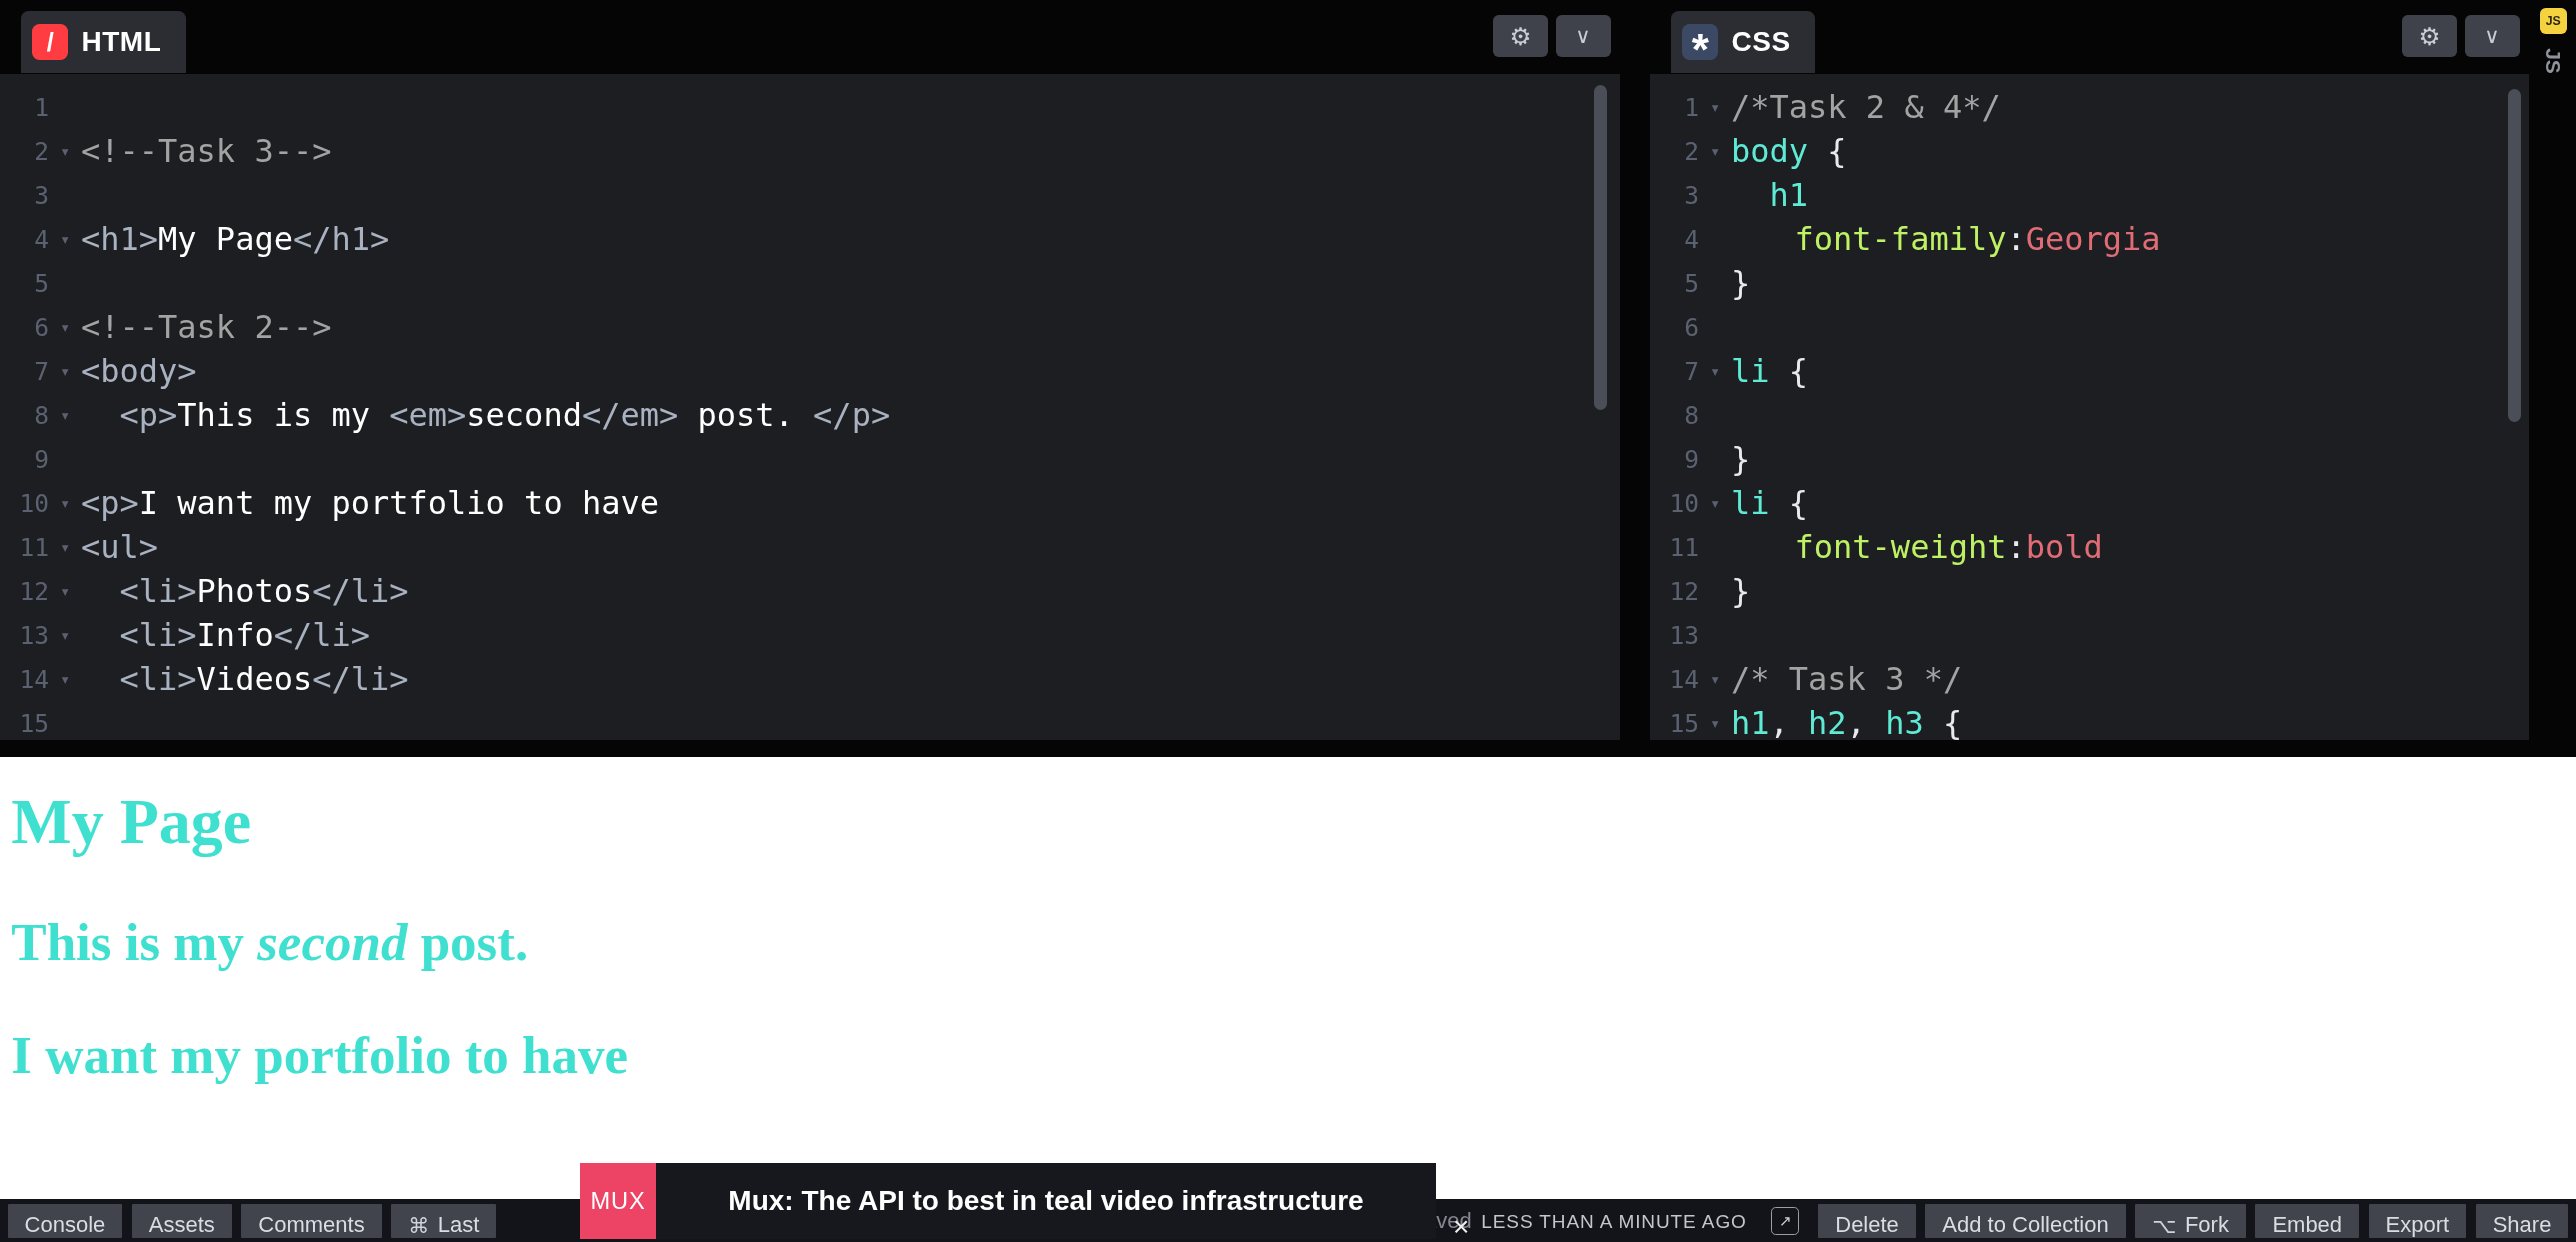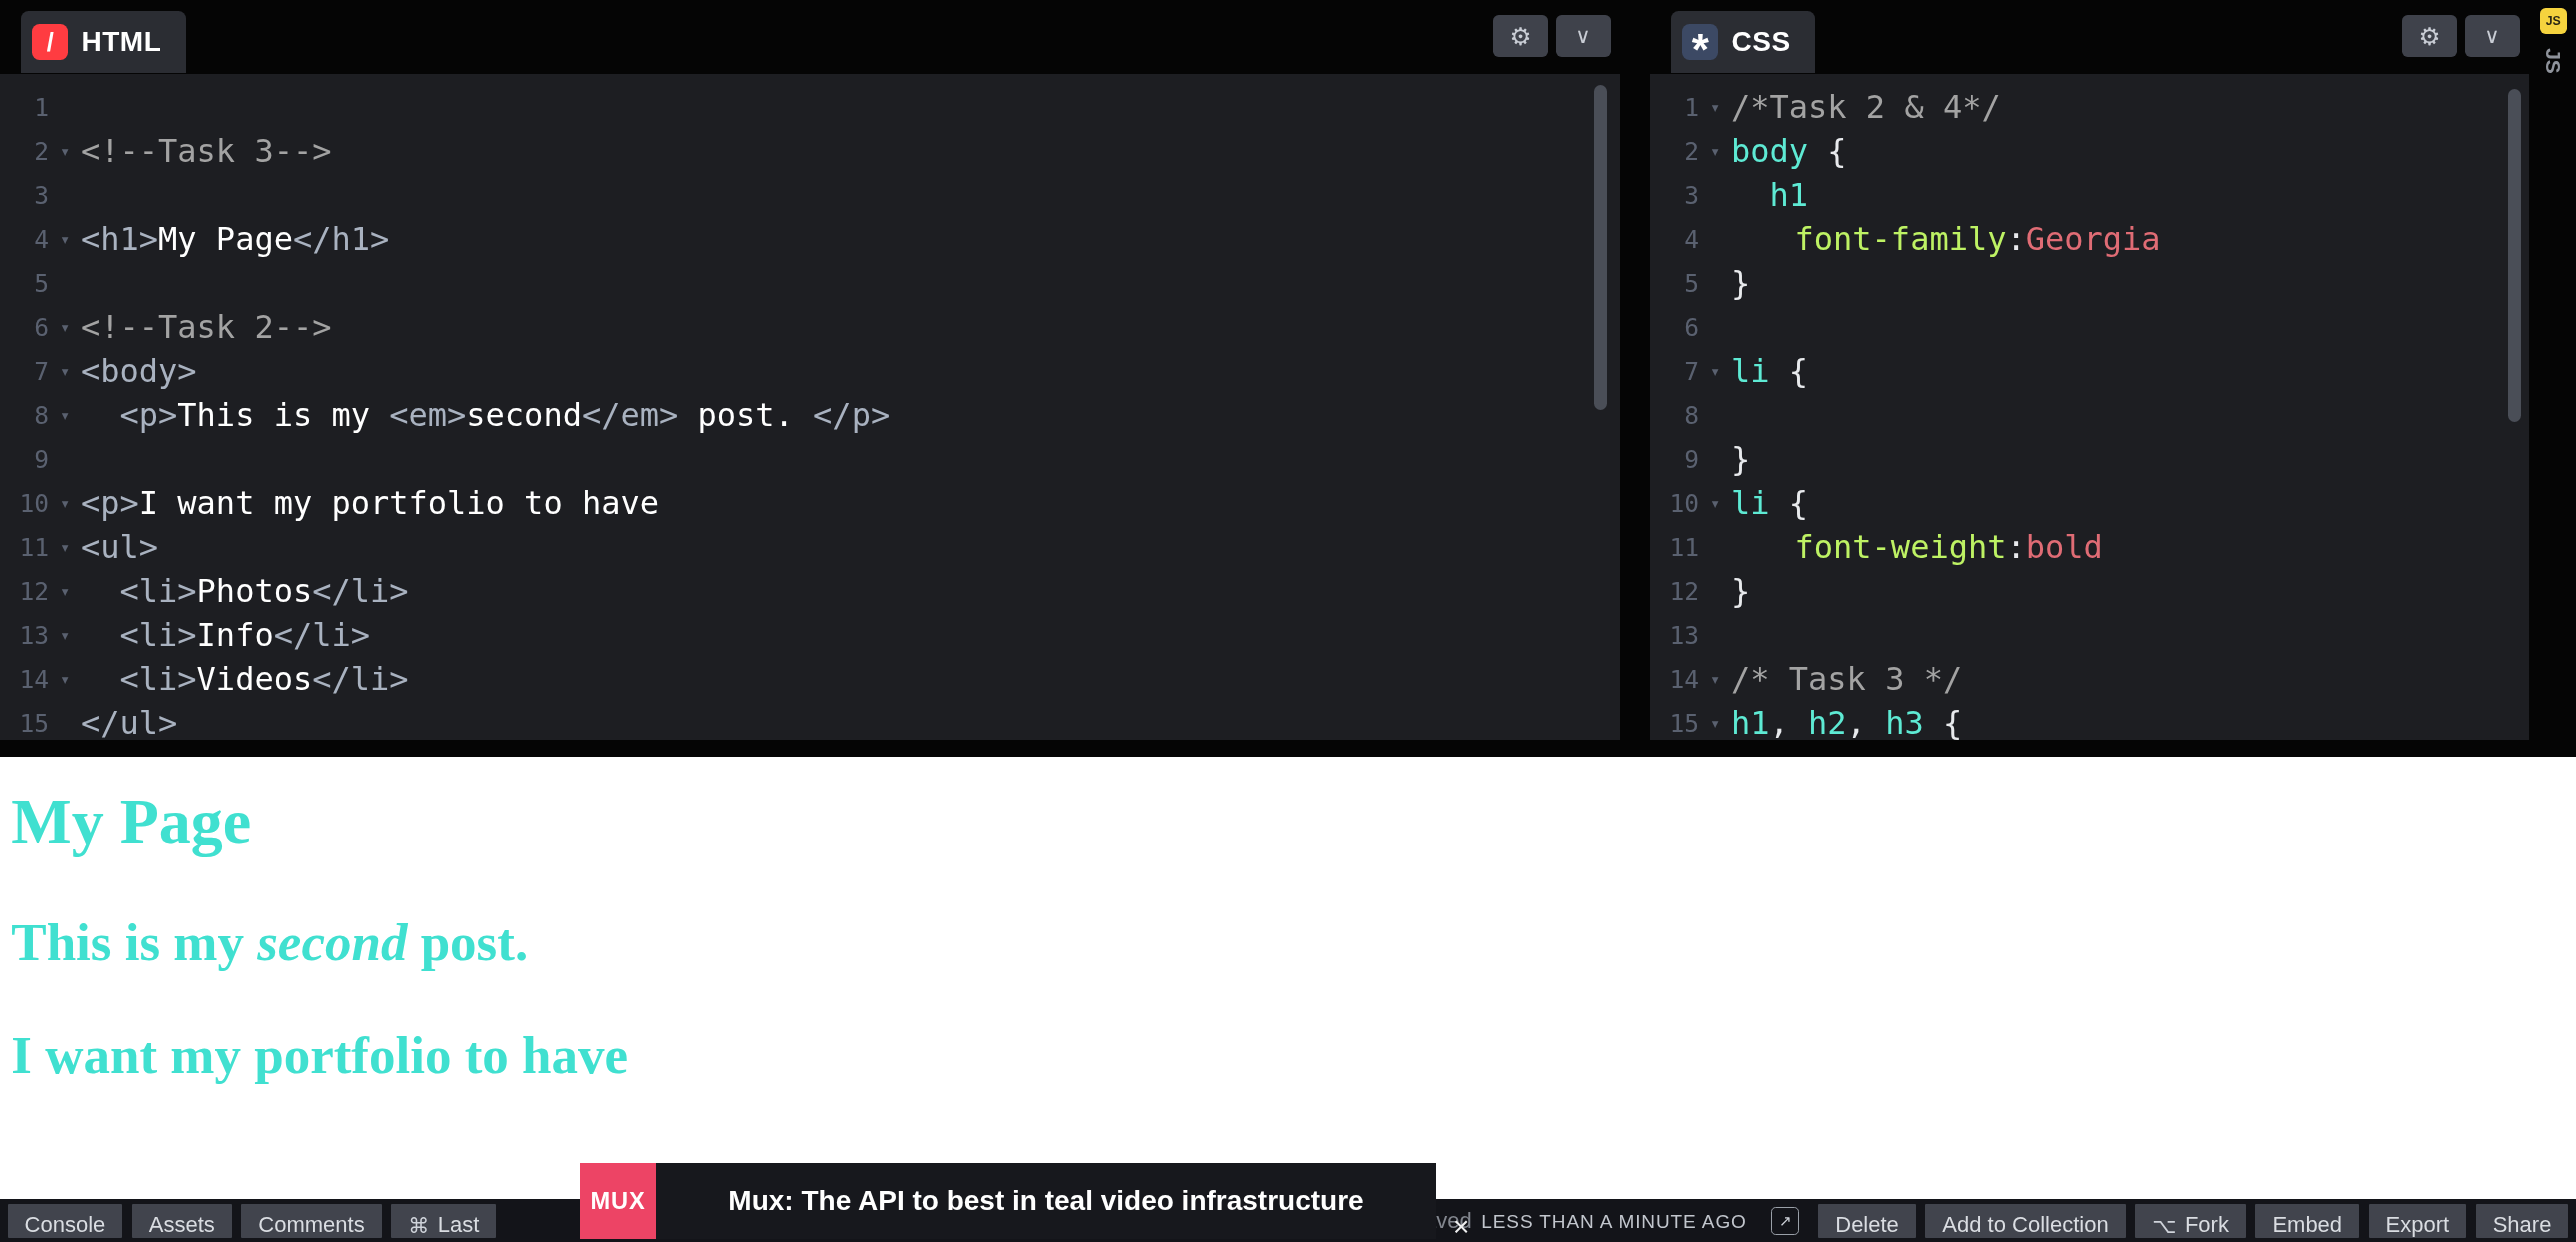--- a/index.html
+++ b/index.html
@@ -57,21 +57,21 @@
   .fbtn .fbtn-ic{font-size:21px;color:#cfd3da;}
   .saved{display:flex;align-items:baseline;gap:9.5px;margin-right:15px;white-space:nowrap;}
   .saved-label{color:#82868e;font-size:22px;}
   .saved-value{color:#c2c6cd;font-size:19px;letter-spacing:0.9px;}
   .ext-icon{width:28px;height:28px;border:1.9px solid #9aa0a8;border-radius:4.7px;color:#cfd3da;background:transparent;
             display:flex;align-items:center;justify-content:center;font-size:15px;margin-right:9.5px;cursor:pointer;}
 
   
   .ad{position:absolute;left:580px;top:1163px;width:856px;height:76px;background:#17181d;display:flex;
       align-items:center;z-index:5;cursor:pointer;}
-  .ad-logo{width:76px;height:76px;background:#ed4465;color:#fff;font-weight:bold;font-size:23.6px;
+  .ad-logo{width:76px;height:76px;background:#ed4465;color:#fff;font-weight:normal;font-size:23.6px;
            display:flex;align-items:center;justify-content:center;letter-spacing:0.9px;flex:0 0 auto;}
   .ad-text{flex:1;text-align:center;color:#fff;font-weight:bold;font-size:28px;}
   .ad-close{position:absolute;left:1447px;top:1212px;color:#f0f0f0;font-size:28px;z-index:6;background:transparent;
             border:none;cursor:pointer;line-height:1;}
 </style>
 </head>
 <body>
 
 <div class="stage">
 
@@ -98,21 +98,21 @@
           <div class="line"><span class="ln">5</span><span class="fold"></span><span class="src"></span></div>
           <div class="line"><span class="ln">6</span><span class="fold">▾</span><span class="src"><span class="c-comment">&lt;!--Task 2--&gt;</span></span></div>
           <div class="line"><span class="ln">7</span><span class="fold">▾</span><span class="src"><span class="c-tag">&lt;body&gt;</span></span></div>
           <div class="line"><span class="ln">8</span><span class="fold">▾</span><span class="src"><span class="c-plain">  </span><span class="c-tag">&lt;p&gt;</span><span class="c-plain">This is my </span><span class="c-tag">&lt;em&gt;</span><span class="c-plain">second</span><span class="c-tag">&lt;/em&gt;</span><span class="c-plain"> post. </span><span class="c-tag">&lt;/p&gt;</span></span></div>
           <div class="line"><span class="ln">9</span><span class="fold"></span><span class="src"></span></div>
           <div class="line"><span class="ln">10</span><span class="fold">▾</span><span class="src"><span class="c-tag">&lt;p&gt;</span><span class="c-plain">I want my portfolio to have</span></span></div>
           <div class="line"><span class="ln">11</span><span class="fold">▾</span><span class="src"><span class="c-tag">&lt;ul&gt;</span></span></div>
           <div class="line"><span class="ln">12</span><span class="fold">▾</span><span class="src"><span class="c-plain">  </span><span class="c-tag">&lt;li&gt;</span><span class="c-plain">Photos</span><span class="c-tag">&lt;/li&gt;</span></span></div>
           <div class="line"><span class="ln">13</span><span class="fold">▾</span><span class="src"><span class="c-plain">  </span><span class="c-tag">&lt;li&gt;</span><span class="c-plain">Info</span><span class="c-tag">&lt;/li&gt;</span></span></div>
           <div class="line"><span class="ln">14</span><span class="fold">▾</span><span class="src"><span class="c-plain">  </span><span class="c-tag">&lt;li&gt;</span><span class="c-plain">Videos</span><span class="c-tag">&lt;/li&gt;</span></span></div>
-          <div class="line"><span class="ln">15</span><span class="fold"></span><span class="src"><span class="c-tag">&lt;/ul&gt;</span></span></div>
+          <div class="line"><span class="ln">15</span><span class="fold"></span></div>
         </div>
       <div class="scroll-thumb" id="thumb-html"></div>
     </div>
 
     <div class="panel" id="panel-css">
       <div class="bar">
         <div class="tab">
           <span class="tab-icon css">*</span>
           <span class="tab-label">CSS</span>
         </div>

